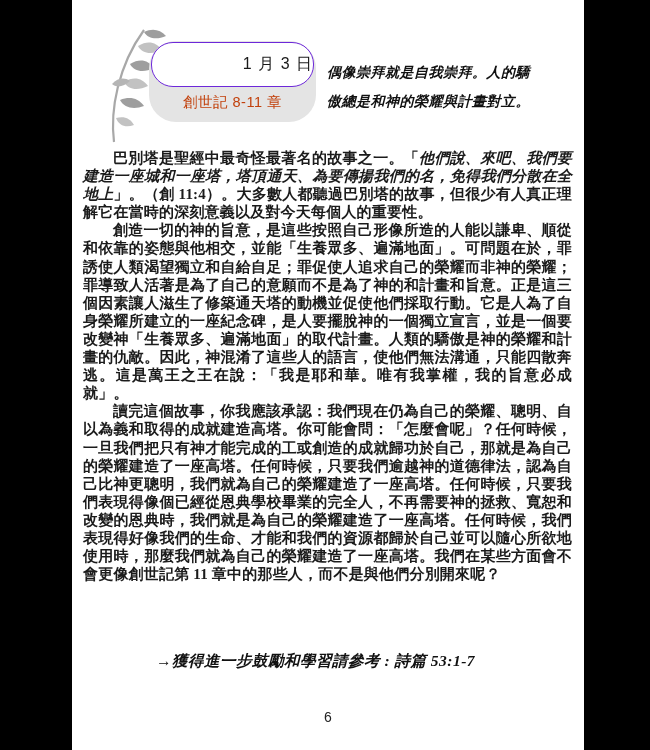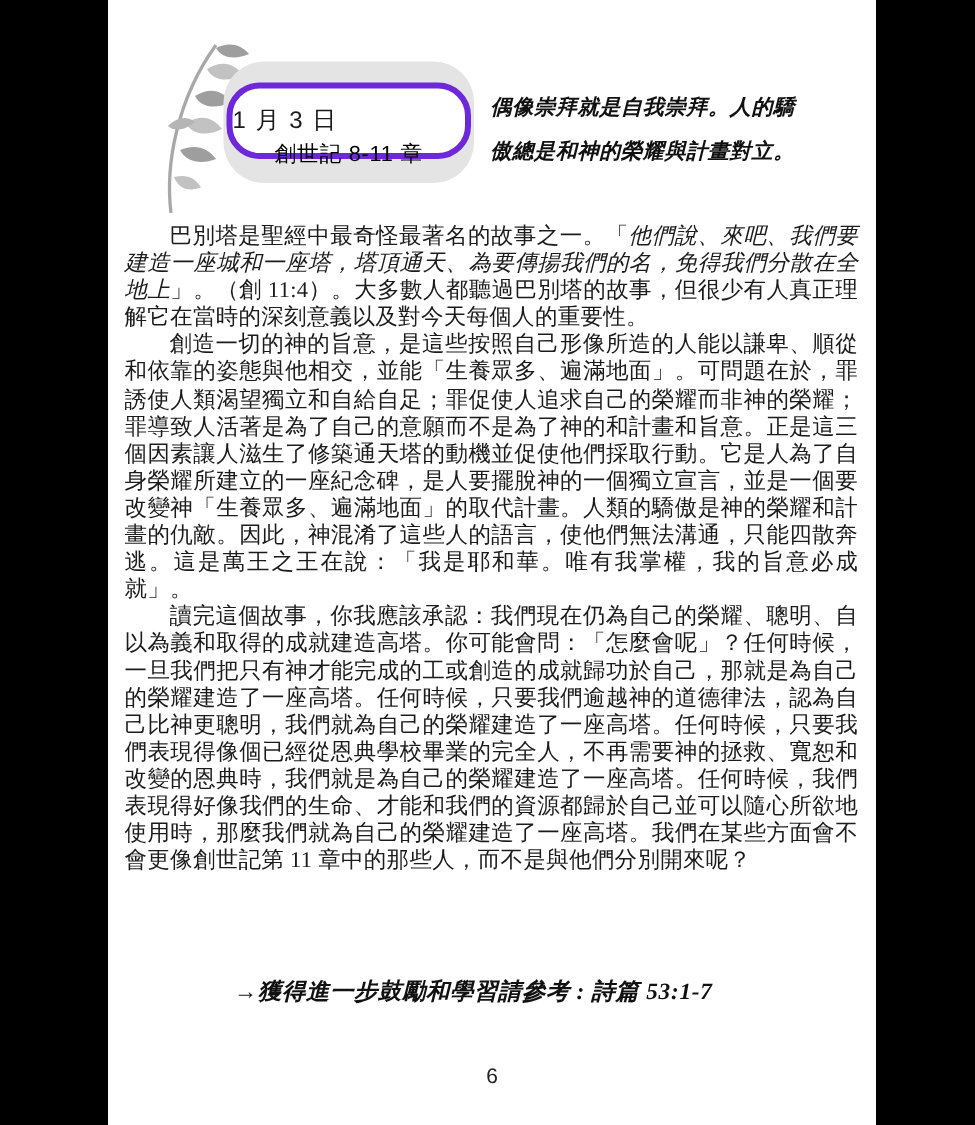--- a/index.html
+++ b/index.html
@@ -24,49 +24,50 @@
     left: 77px; top: 41px;
     width: 167px; height: 81px;
     background: #e4e4e4;
     border-radius: 27px;
   }
   .date-pill {
     position: absolute;
     left: 2px; top: 1px; right: 2px;
     height: 43px;
     background: #ffffff;
-    border: 4px solid #6d28d9;
+    border: 1px solid #6d28d9;
     border-radius: 22px;
-    display: flex; align-items: center; justify-content: flex-start;
+    display: flex; align-items: center; justify-content: flex-end;
     font-family: "Liberation Sans", "DejaVu Sans", sans-serif;
-    font-size: 16px; color: #1a1a1a; letter-spacing: 1px; margin-top: 13px;
+    font-size: 16px; color: #1a1a1a; letter-spacing: 1px;
   }
   .scripture-label {
     position: absolute;
     left: 0; right: 0; top: 52px;
     text-align: center;
     font-family: "Liberation Sans", "DejaVu Sans", sans-serif;
-    font-size: 14.5px; color: #000000; letter-spacing: 0.5px;
+    font-size: 14.5px; color: #c2410c; letter-spacing: 0.5px;
   }
   .header-quote {
     position: absolute;
     left: 255px; top: 46px;
     width: 216px;
     font-style: italic;
     font-weight: bold;
     font-size: 14px;
     line-height: 29px;
     color: #111111;
     letter-spacing: 0.5px;
     margin-top: 12px;
   }
   
   .article {
     margin: 0 12px 12px 11px;
     padding-top: 3px;
+    font-weight: bold;
   }
   .article p {
     margin: 0;
     font-size: 15px;
     line-height: 18.1px;
     color: #1b1b1b;
     text-align: justify;
     text-indent: 2em;
     letter-spacing: 0.2px;
   }

